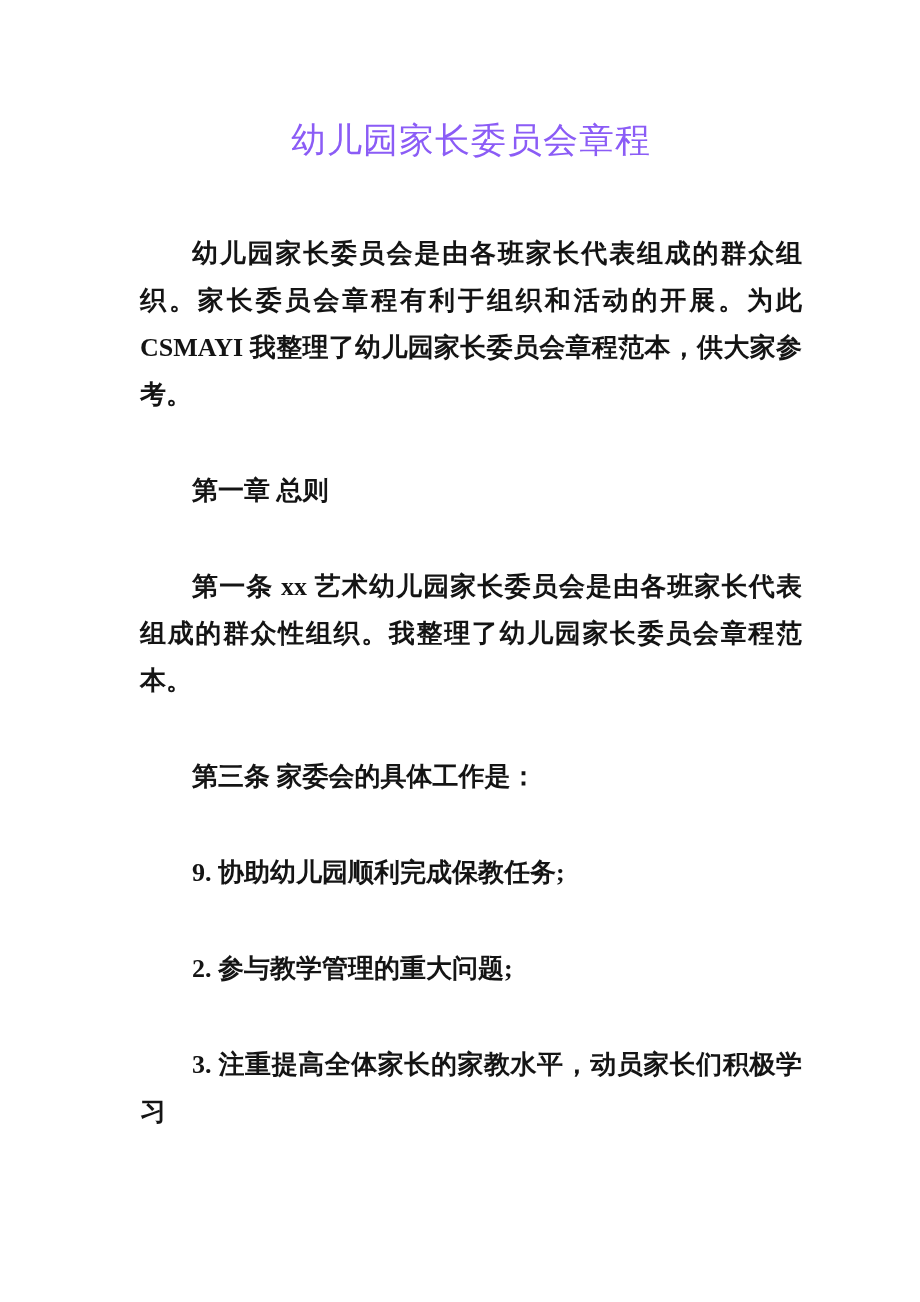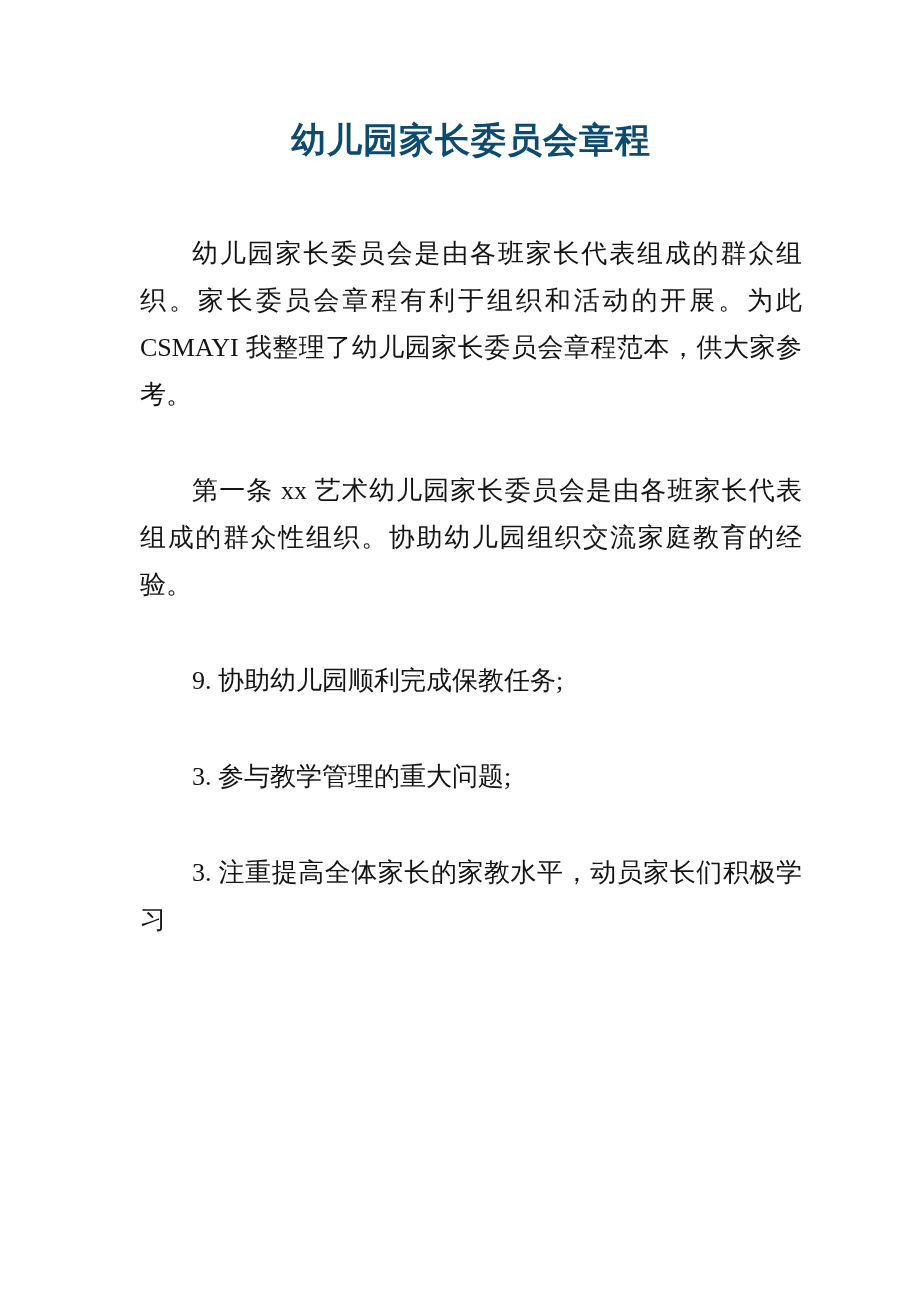--- a/index.html
+++ b/index.html
@@ -12,50 +12,52 @@
     width: 920px;
     height: 1302px;
     background: #ffffff;
     box-sizing: border-box;
     padding: 118px 118px 0 140px;
     overflow: hidden;
     color: #000000;
   }
   .doc-title {
     font-family: "Liberation Sans", sans-serif;
-    font-weight: bold;
+    font-weight: normal;
     font-size: 35px;
     line-height: 44px;
     text-align: center;
-    color: #0c4a6e;
+    color: #8b5cf6;
     margin: 0 0 68px 0;
     letter-spacing: 1px;
   }
   .para {
     font-family: "Liberation Serif", serif;
     font-size: 26px;
     line-height: 47px;
     text-indent: 2em;
     text-align: justify;
     color: #141414;
     margin: 0 0 49px 0;
-    font-weight: 400;
+    font-weight: 700;
   }
 </style>
 </head>
 <body>
 
 <div class="page">
   <h1 class="doc-title">幼儿园家长委员会章程</h1>
 
   <p class="para">幼儿园家长委员会是由各班家长代表组成的群众组织。家长委员会章程有利于组织和活动的开展。为此 CSMAYI 我整理了幼儿园家长委员会章程范本，供大家参考。</p>
 
+  <p class="para">第一章 总则</p>
 
-  <p class="para">第一条 xx 艺术幼儿园家长委员会是由各班家长代表组成的群众性组织。协助幼儿园组织交流家庭教育的经验。</p>
+  <p class="para">第一条 xx 艺术幼儿园家长委员会是由各班家长代表组成的群众性组织。我整理了幼儿园家长委员会章程范本。</p>
 
 
+  <p class="para">第三条 家委会的具体工作是：</p>
 
   <p class="para">9. 协助幼儿园顺利完成保教任务;</p>
 
-  <p class="para">3. 参与教学管理的重大问题;</p>
+  <p class="para">2. 参与教学管理的重大问题;</p>
 
   <p class="para">3. 注重提高全体家长的家教水平，动员家长们积极学习</p>
 </div>
 
 </body></html>

